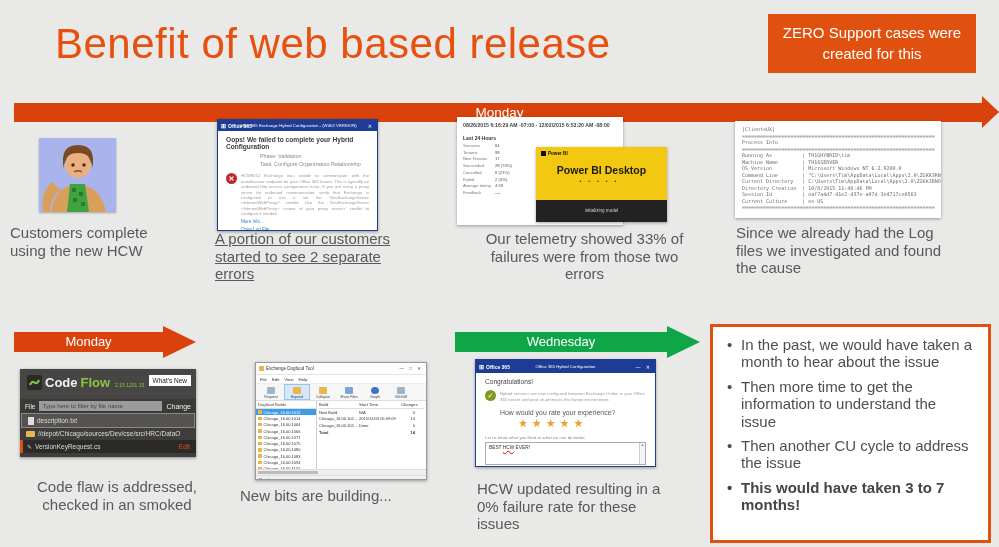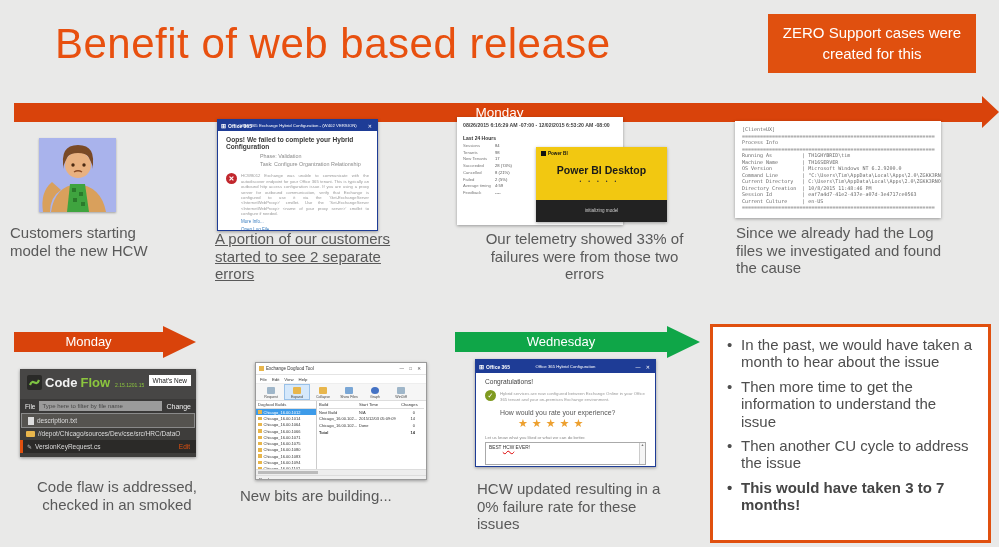--- a/index.html
+++ b/index.html
@@ -241,21 +241,21 @@
       <div>Machine Name        | TH16SERVER</div>
       <div>OS Version          | Microsoft Windows NT 6.2.9200.0</div>
       <div>Command Line        | "C:\Users\Tim\AppData\Local\Apps\2.0\ZGKK3RNO.</div>
       <div>Current Directory   | C:\Users\Tim\AppData\Local\Apps\2.0\ZGKK3RNO.A</div>
       <div>Directory Creation  | 10/8/2015 11:48:46 PM</div>
       <div>Session Id          | eaf7a4d7-41e2-437e-a07d-3e4717ce0563</div>
       <div>Current Culture     | en-US</div>
       <div>================================================================</div>
     </div>
 
-  <div class="cap" style="left:10px;top:224px;width:160px;">Customers starting model the new HCW</div>
+  <div class="cap" style="left:10px;top:224px;width:160px;">Customers complete using the new HCW</div>
   <div class="cap" style="left:215px;top:230px;width:185px;text-decoration:underline;">A portion of our customers started to see 2 separate errors</div>
   <div class="cap" style="left:477px;top:230px;width:215px;text-align:center;">Our telemetry showed 33% of failures were from those two errors</div>
   <div class="cap" style="left:736px;top:224px;width:215px;">Since we already had the Log files we investigated and found the cause</div>
 
   <div class="arw2 a-mon">
       <span class="lbl">Monday</span>
     </div>
   <div class="arw2 a-wed">
       <span class="lbl">Wednesday</span>
     </div>

